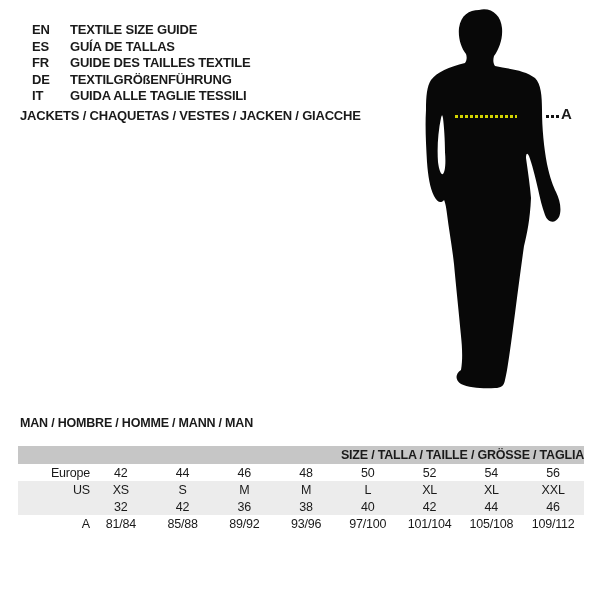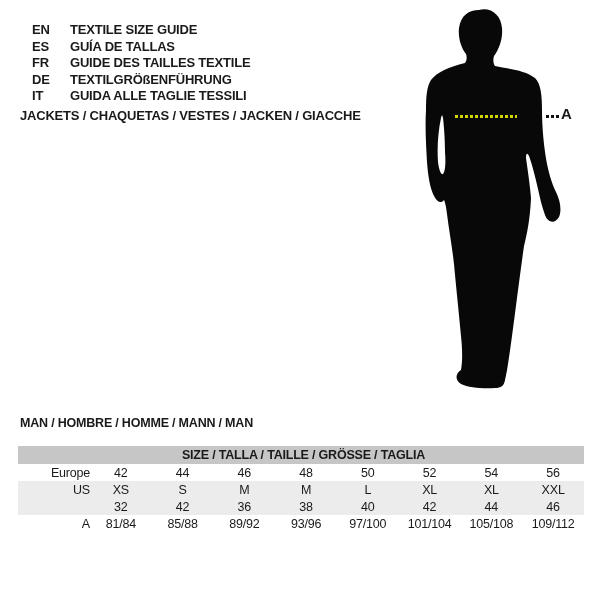--- a/index.html
+++ b/index.html
@@ -50,21 +50,21 @@
     font-size: 12.5px; font-weight: 700; letter-spacing: -0.2px;
   }
   table.size-table {
     position: absolute; left: 18px; top: 446px; width: 566px;
     border-collapse: collapse; table-layout: fixed;
     font-size: 12.5px; letter-spacing: -0.2px;
   }
   table.size-table col.label-col { width: 72px; }
   table.size-table th {
     background: var(--header-bg);
-    font-weight: 700; text-align: center; padding: 2px 0 2px 5px;
+    font-weight: 700; text-align: right; padding: 2px 0 2px 5px;
     height: 14px;
   }
   table.size-table td {
     height: 17px; text-align: center; padding: 0; font-weight: 400;
   }
   table.size-table td.row-label { text-align: right; padding-left: 5px; margin-top: 32px; }
   table.size-table tr.shaded td { background: var(--shaded-bg); }
 
   .footer-note {
     position: absolute; left: 20px; top: 552px;

